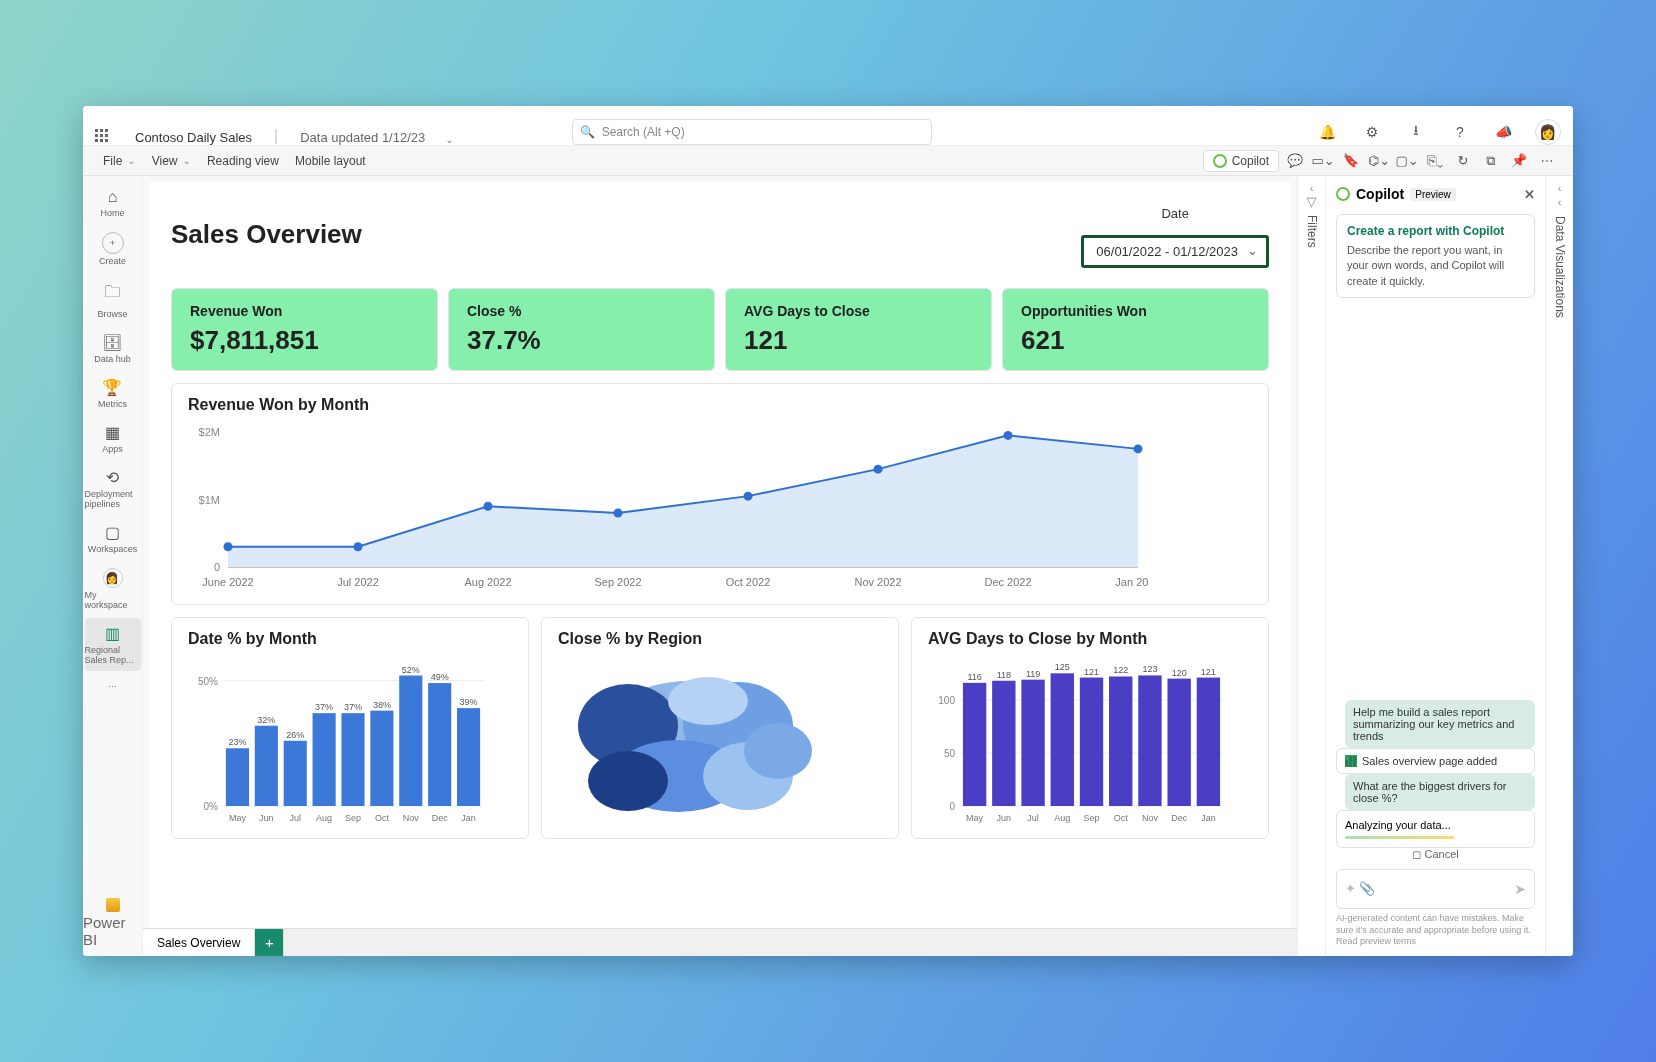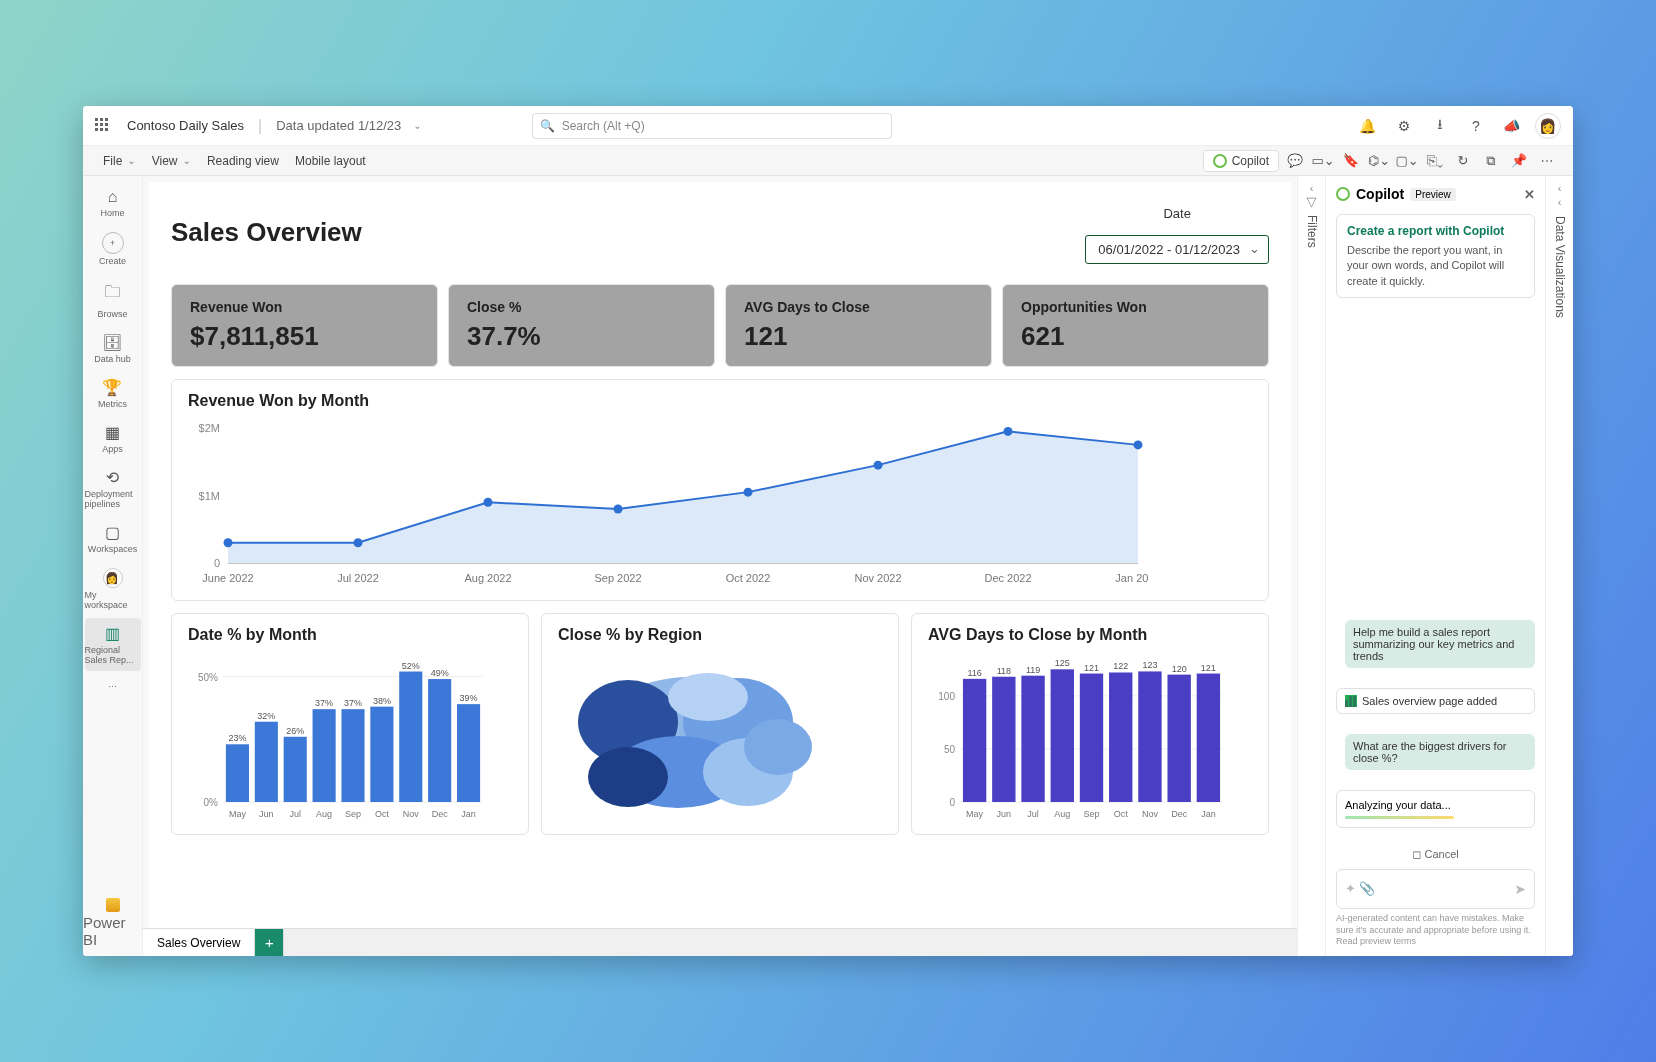--- a/index.html
+++ b/index.html
@@ -1,20 +1,20 @@
 <!DOCTYPE html>
 <html><head>
 <meta charset="utf-8">
 <style>
   * { box-sizing: border-box; margin: 0; padding: 0; font-family: "Segoe UI", Arial, sans-serif; }
   body { width: 1656px; height: 1062px; background: linear-gradient(120deg, #8fd4c8 0%, #6fc4e0 35%, #4f7ee8 100%); display: flex; align-items: center; justify-content: center; }
   .window { width: 1490px; height: 850px; background: #fff; border-radius: 4px; box-shadow: 0 8px 30px rgba(0,0,0,.25); display: flex; flex-direction: column; overflow: hidden; position: relative; }
 
   
-  .titlebar { height: 40px; background: #fff; display: flex; align-items: center; padding: 0 12px; border-bottom: 1px solid #eee; gap: 10px; }
+  .titlebar { height: 40px; background: #fff; display: flex; align-items: flex-end; padding: 0 12px; border-bottom: 1px solid #eee; gap: 18px; }
   .waffle { width: 16px; height: 16px; display: grid; grid-template-columns: repeat(3,3px); grid-template-rows: repeat(3,3px); gap: 2px; margin-right: 6px; }
   .waffle span { background: #666; }
   .title-text { font-size: 13px; color: #333; }
   .title-sep { color: #ccc; margin: 0 4px; }
   .title-sub { font-size: 13px; color: #666; }
   .title-chev { font-size: 10px; color: #888; margin-left: 2px; }
   .title-search { margin-left: 100px; width: 360px; height: 26px; border: 1px solid #ddd; border-radius: 4px; display: flex; align-items: center; padding: 0 8px; color: #888; font-size: 12px; gap: 6px; }
   .title-spacer { flex: 1; }
   .tb-ico { width: 26px; height: 26px; display: flex; align-items: center; justify-content: center; color: #555; font-size: 14px; border-radius: 4px; cursor: pointer; }
   .avatar { width: 26px; height: 26px; border-radius: 50%; background: #fff; border: 1px solid #ddd; display: flex; align-items: center; justify-content: center; }
@@ -39,25 +39,25 @@
   .rail-add { width: 22px; height: 22px; border: 1px solid #bbb; border-radius: 50%; display: flex; align-items: center; justify-content: center; }
   .rail-avatar { width: 20px; height: 20px; border-radius: 50%; background: #fff; border: 1px solid #ccc; font-size: 11px; display: flex; align-items: center; justify-content: center; }
   .rail-bottom { margin-top: auto; padding-bottom: 8px; display: flex; flex-direction: column; align-items: center; gap: 2px; font-size: 15px; color: #666; }
   .pbi-ico { width: 14px; height: 14px; background: linear-gradient(180deg,#f6c740,#e39a18); border-radius: 2px; }
 
   
   .canvas-area { flex: 1; display: flex; flex-direction: column; }
   .canvas { flex: 1; background: #fff; margin: 6px 6px 0 6px; padding: 18px 22px; overflow: hidden; }
   .page-title { font-size: 26px; font-weight: 600; color: #222; }
   .date-filter { float: right; display: flex; align-items: center; gap: 14px; font-size: 13px; color: #333; margin-top: 6px; flex-direction: column; }
-  .date-box { border: 1px solid #14532d; padding: 6px 28px 6px 12px; border-radius: 3px; position: relative; }
+  .date-box { border: 3px solid #14532d; padding: 6px 28px 6px 12px; border-radius: 3px; position: relative; }
   .date-box::after { content: "⌄"; position: absolute; right: 8px; top: 5px; font-size: 13px; color: #666; }
 
   .kpi-row { display: flex; gap: 10px; margin-top: 20px; }
-  .kpi { flex: 1; background: #a3a3a3; border: 1px solid #e3e3e3; border-radius: 6px; padding: 14px 18px; }
+  .kpi { flex: 1; background: #86efac; border: 1px solid #e3e3e3; border-radius: 6px; padding: 14px 18px; }
   .kpi-label { font-size: 14px; font-weight: 600; color: #222; margin-bottom: 6px; }
   .kpi-value { font-size: 26px; font-weight: 600; color: #222; }
 
   .card { background: #fff; border: 1px solid #e3e3e3; border-radius: 6px; padding: 12px 16px; margin-top: 12px; }
   .card-title { font-size: 16px; font-weight: 600; color: #222; margin-bottom: 8px; }
   .bottom-row { display: flex; gap: 12px; margin-top: 12px; }
   .bottom-row .card { flex: 1; margin-top: 0; }
 
   .tabs { height: 28px; display: flex; align-items: stretch; border-top: 1px solid #ddd; font-size: 12px; background: #f0f0f0; }
   .tab { padding: 0 14px; display: flex; align-items: center; background: #fff; border-right: 1px solid #ddd; cursor: pointer; }
@@ -69,21 +69,21 @@
   .v-toggle { font-size: 11px; color: #888; cursor: pointer; }
 
   
   .copilot-pane { width: 220px; background: #fff; border-left: 1px solid #eee; display: flex; flex-direction: column; }
   .cp-head { display: flex; align-items: center; gap: 6px; padding: 10px 10px 6px; font-size: 14px; font-weight: 600; }
   .cp-prev { font-size: 10px; background: #eee; padding: 1px 5px; border-radius: 3px; font-weight: 400; }
   .cp-close { margin-left: auto; cursor: pointer; color: #666; font-size: 13px; }
   .cp-intro { margin: 6px 10px; border: 1px solid #e0e0e0; border-radius: 6px; padding: 8px 10px; font-size: 11px; color: #555; line-height: 1.4; }
   .cp-intro-title { color: #0c7a5b; font-weight: 600; font-size: 12px; margin-bottom: 3px; }
   .cp-mid { flex: 1; }
-  .cp-chat { display: flex; flex-direction: column; gap: 20px; padding: 0 10px 8px; }
+  .cp-chat { display: flex; flex-direction: column; gap: 0; padding: 0 10px 8px; }
   .usr-msg { align-self: flex-end; background: #d8ece5; border-radius: 6px; padding: 6px 8px; font-size: 11px; color: #333; max-width: 190px; }
   .bot-card { align-self: flex-start; border: 1px solid #e0e0e0; border-radius: 6px; padding: 6px 8px; font-size: 11px; color: #333; width: 100%; display: flex; align-items: center; gap: 5px; }
   .bar-ico { width: 12px; height: 12px; display: inline-block; background: linear-gradient(90deg,#2a5,#2a5) no-repeat; position: relative; }
   .bar-ico::before { content: ""; position: absolute; bottom: 0; left: 0; width: 3px; height: 7px; background: #2a7b5b; }
   .bar-ico::after { content: ""; position: absolute; bottom: 0; left: 4px; width: 3px; height: 11px; background: #2a7b5b; box-shadow: 4px 0 0 #2a7b5b; }
   .analyzing { border: 1px solid #e0e0e0; border-radius: 6px; padding: 8px; font-size: 11px; width: 100%; }
   .prog { height: 3px; background: linear-gradient(90deg,#a0e4b0,#ffd86f); border-radius: 2px; margin-top: 5px; width: 60%; }
   .cp-cancel { text-align: center; font-size: 11px; color: #666; padding-bottom: 0px; cursor: pointer; }
   .cp-input { margin: 0 10px 4px; border: 1px solid #e0e0e0; border-radius: 6px; height: 40px; padding: 0 8px; display: flex; align-items: center; justify-content: space-between; color: #bbb; }
   .cp-input .send { cursor: pointer; font-size: 14px; }

